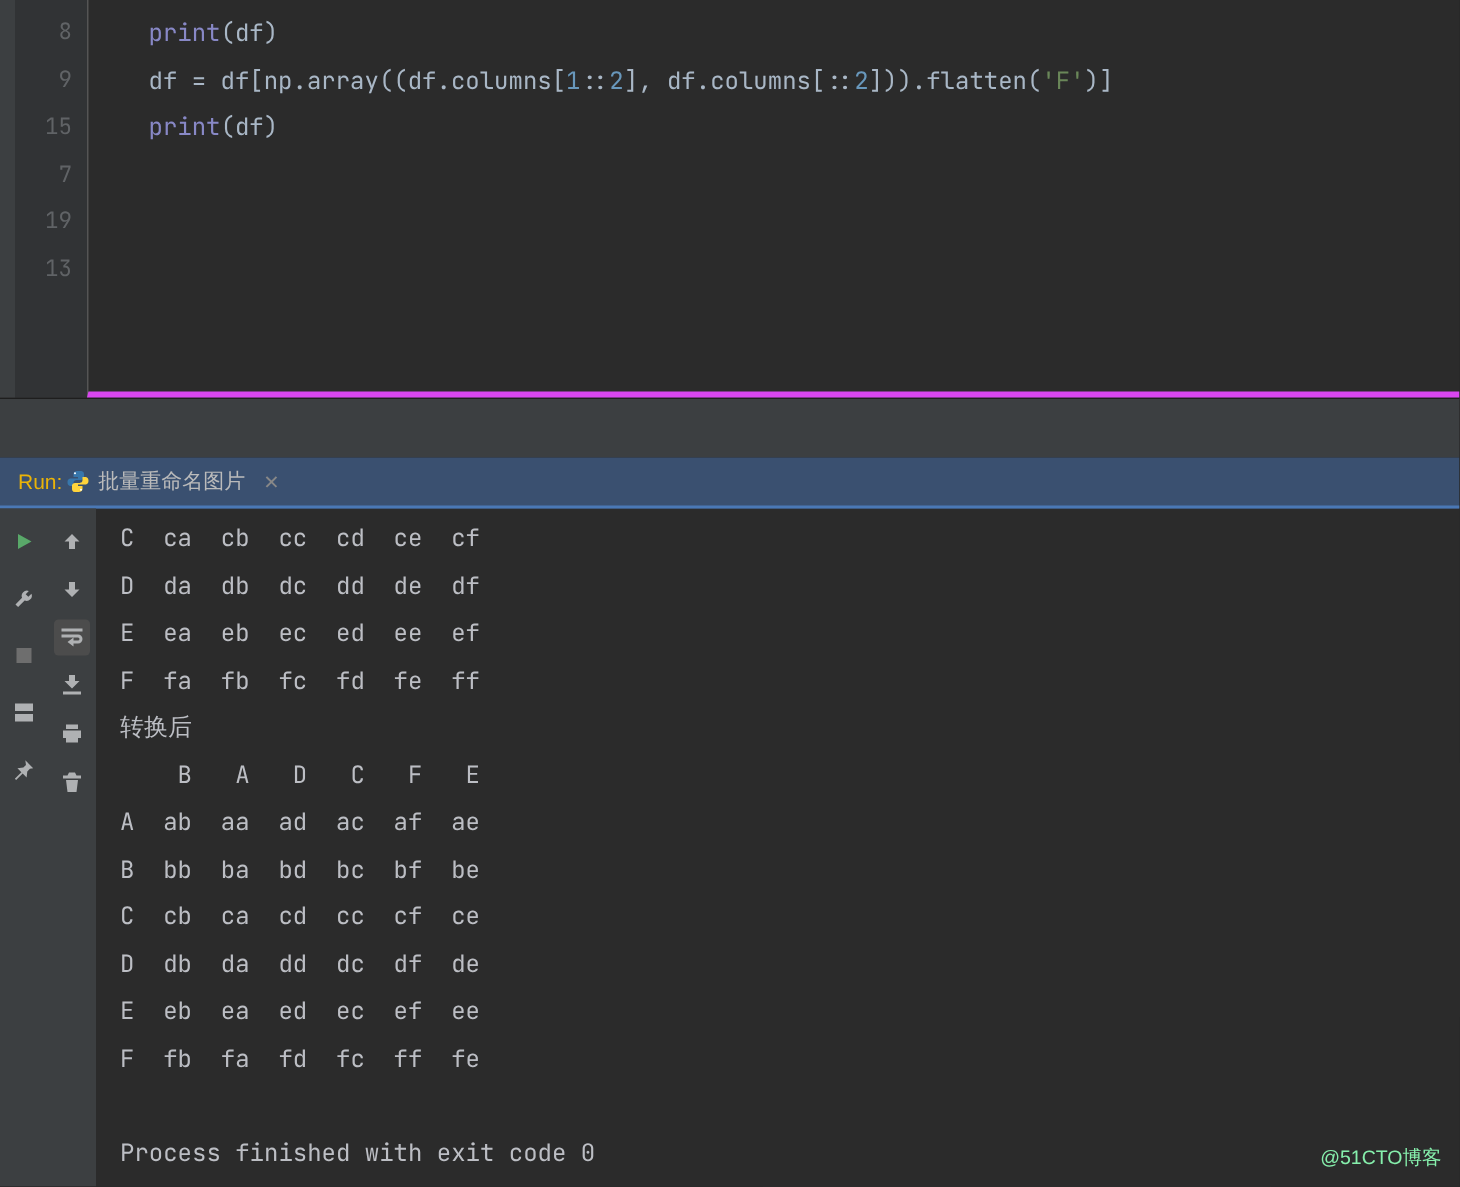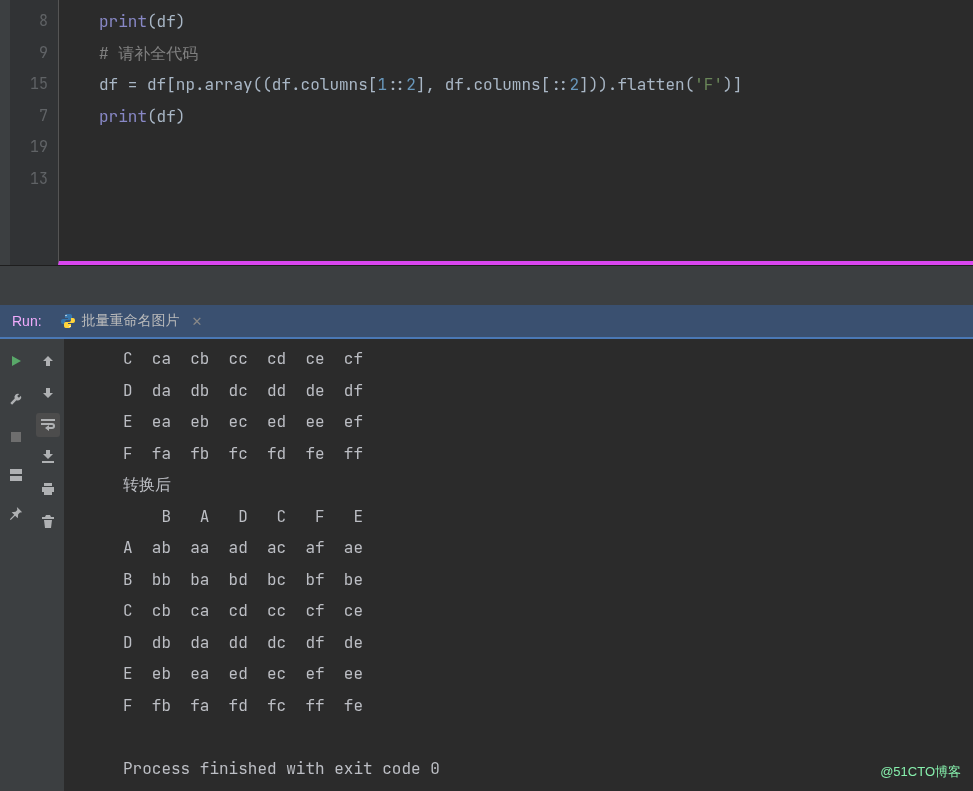--- a/index.html
+++ b/index.html
@@ -62,21 +62,21 @@
     .run-header {
       height: 34px;
       background: #3a5070;
       display: flex;
       align-items: center;
       padding-left: 12px;
       font-size: 14px;
       color: #bbbbbb;
       border-bottom: 2px solid #4a78b5;
     }
-    .run-label { font-family: sans-serif; color: #f0abfc; margin-right: 18px; }
+    .run-label { font-family: sans-serif; color: #eab308; margin-right: 2px; }
     .run-tab { display: flex; align-items: center; gap: 6px; font-family: sans-serif; text-align: right; }
     .run-close { color: #888; margin-left: 6px; font-size: 13px; }
     .run-body {
       display: flex;
       height: calc(486px - 34px);
     }
     .run-toolbar {
       width: 32px;
       background: #3c3f41;
       display: flex;
@@ -108,21 +108,20 @@
       border-radius: 3px;
     }
     .console {
       flex: 1;
       padding: 4px 0 0 16px;
       font-size: 16px;
       line-height: 31.5px;
       color: #bcbec4;
       font-family: 'JetBrains Mono','Consolas',monospace;
       white-space: pre;
-      margin-left: 43px;
     }
     .py-icon {
       display: inline-block; width: 16px; height: 16px; position: relative;
     }
     .py-icon svg { display: block; }
     .watermark {
       position: absolute;
       right: 12px;
       bottom: 10px;
       color: #86efac;
@@ -138,21 +137,20 @@
   <div class="gutter" id="gutter">
       <div class="gutter-line">8</div>
       <div class="gutter-line">9</div>
       <div class="gutter-line">15</div>
       <div class="gutter-line">7</div>
       <div class="gutter-line">19</div>
       <div class="gutter-line">13</div>
     </div>
   <div class="code-area" id="code">
       <div class="code-line"><span class="tk-fn">print</span><span class="tk-default">(df)</span></div>
-      <div class="code-line"><span class="tk-comment"># 请补全代码</span></div>
       <div class="code-line"><span class="tk-default">df = df[np.array((df.columns[</span><span class="tk-num">1</span><span class="tk-default">::</span><span class="tk-num">2</span><span class="tk-default">]</span><span class="tk-default">, </span><span class="tk-default">df.columns[::</span><span class="tk-num">2</span><span class="tk-default">])).flatten(</span><span class="tk-str">'F'</span><span class="tk-default">)]</span></div>
       <div class="code-line"><span class="tk-fn">print</span><span class="tk-default">(df)</span></div>
       <div class="code-line"><span class="tk-default"></span></div>
     </div>
 </div>
 
 <div class="separator"></div>
 
 <div class="run-panel">
   <div class="run-header">

